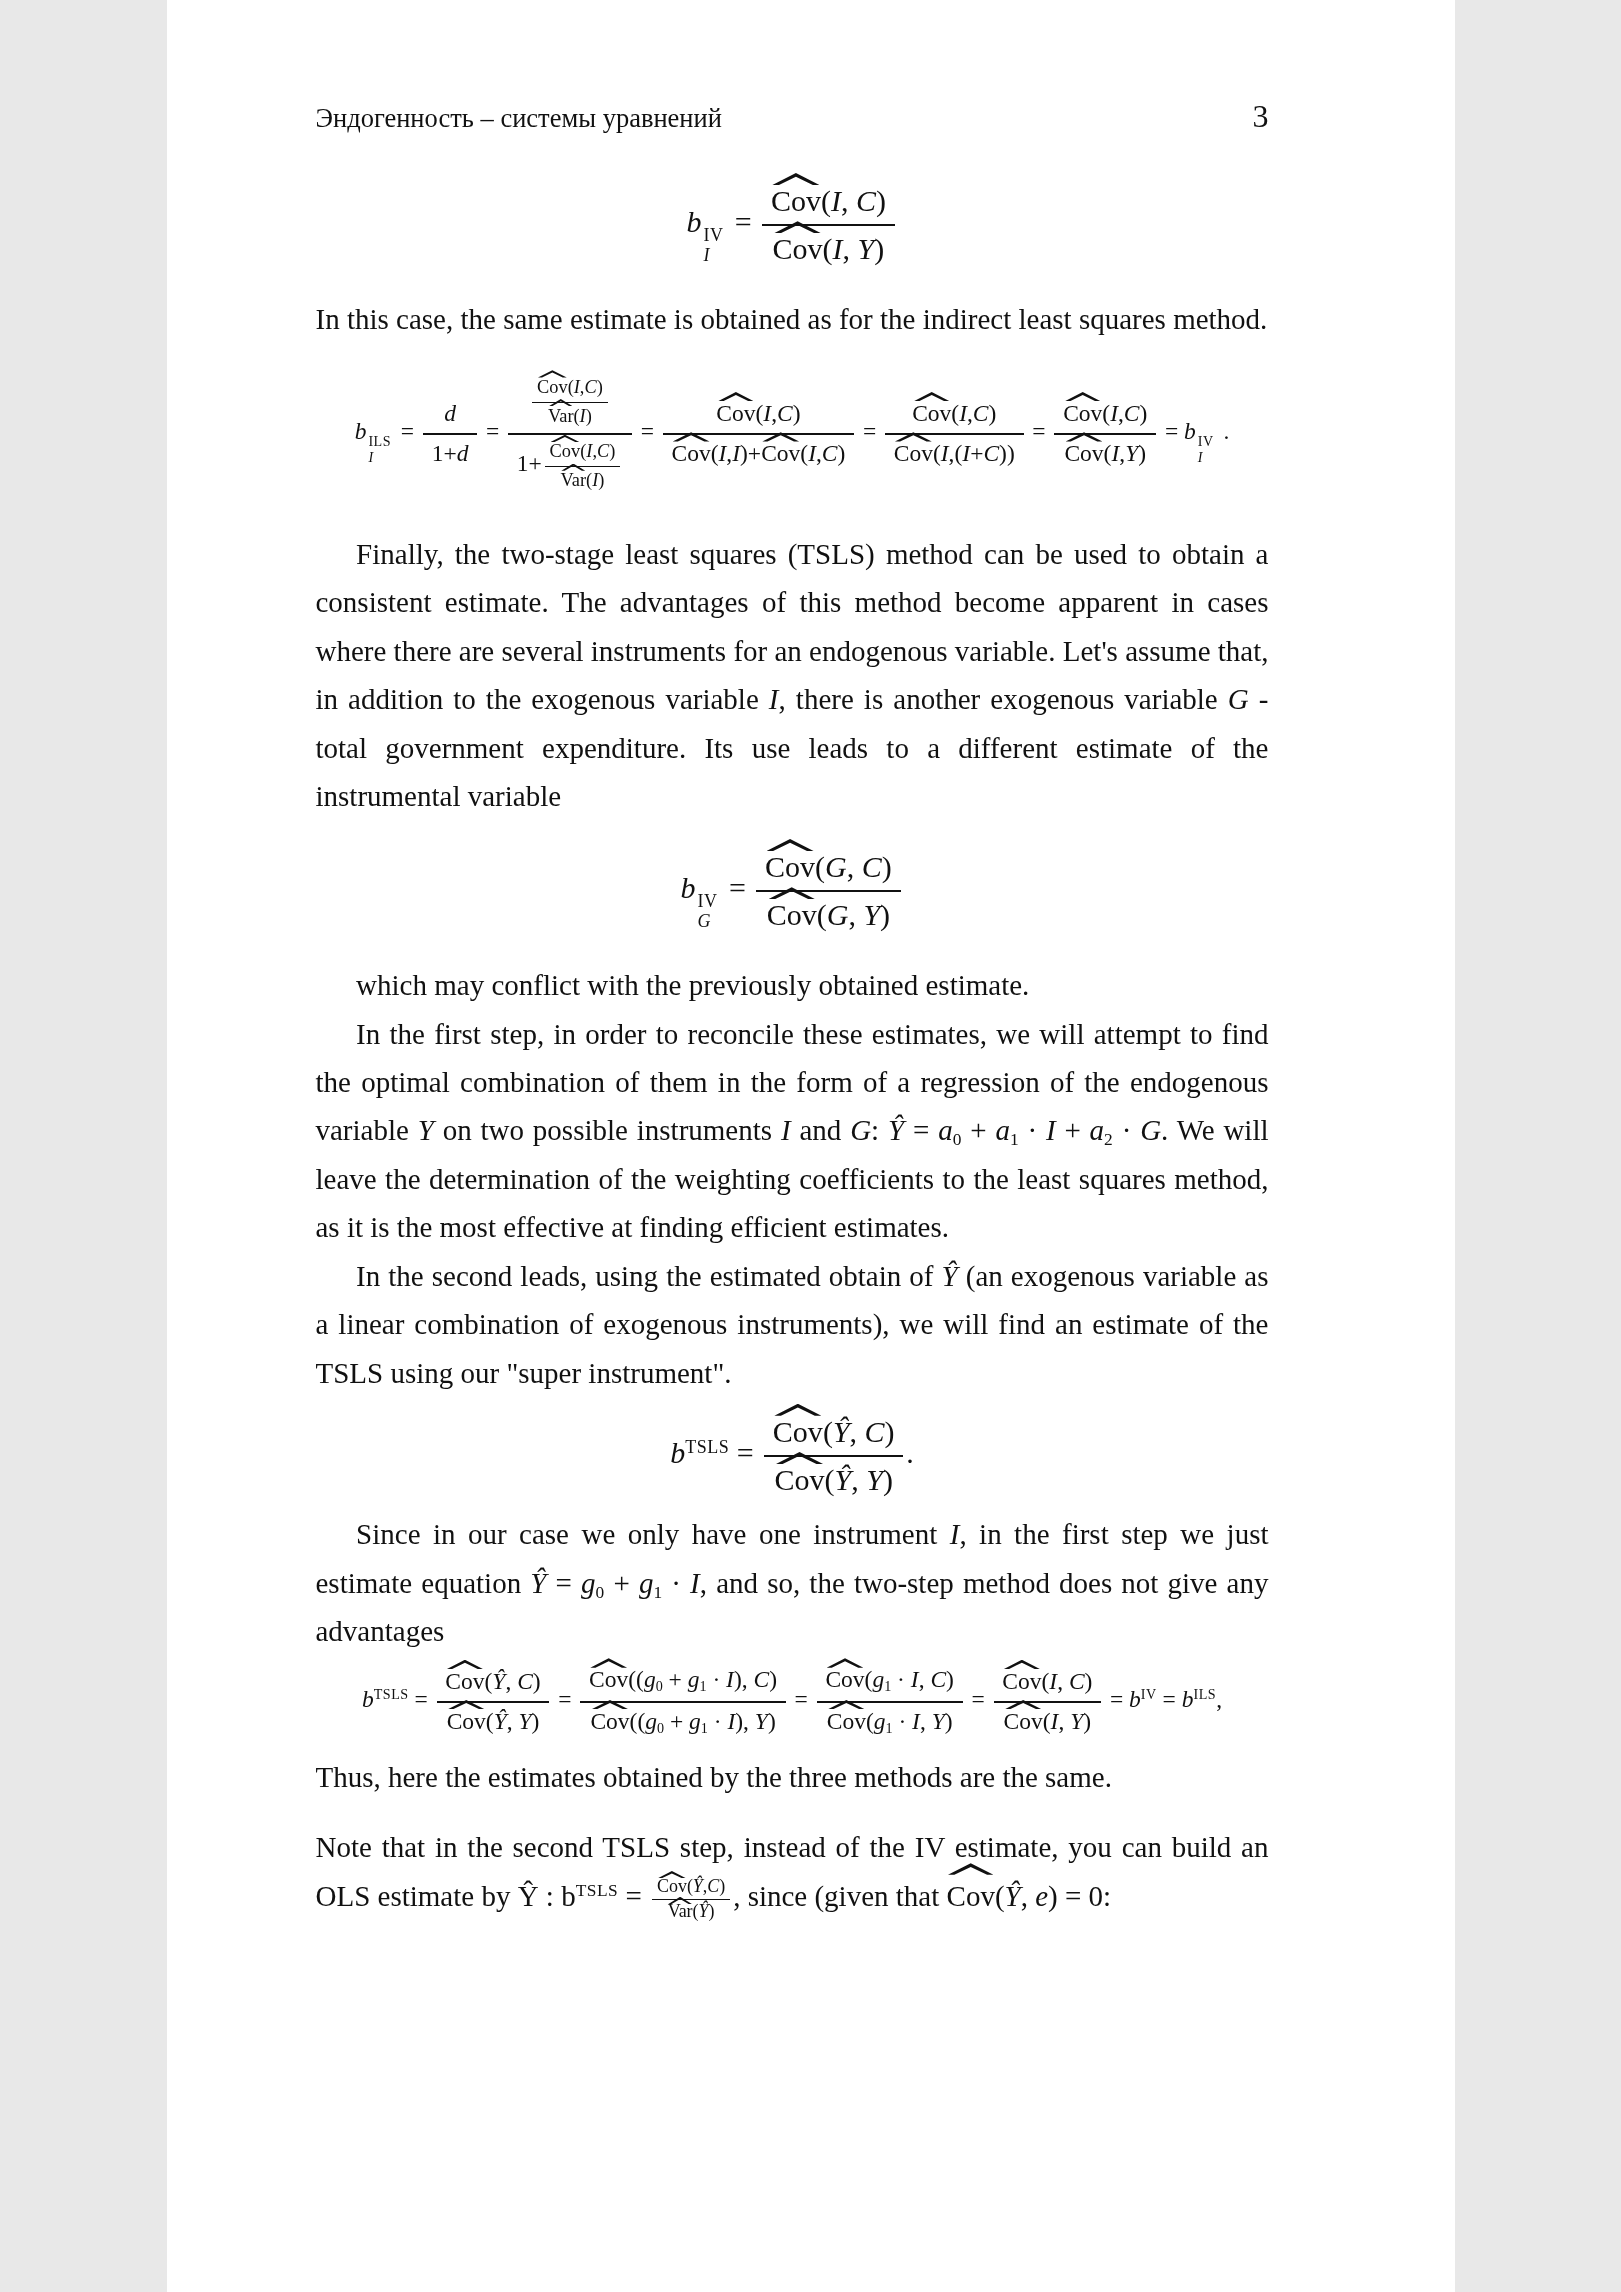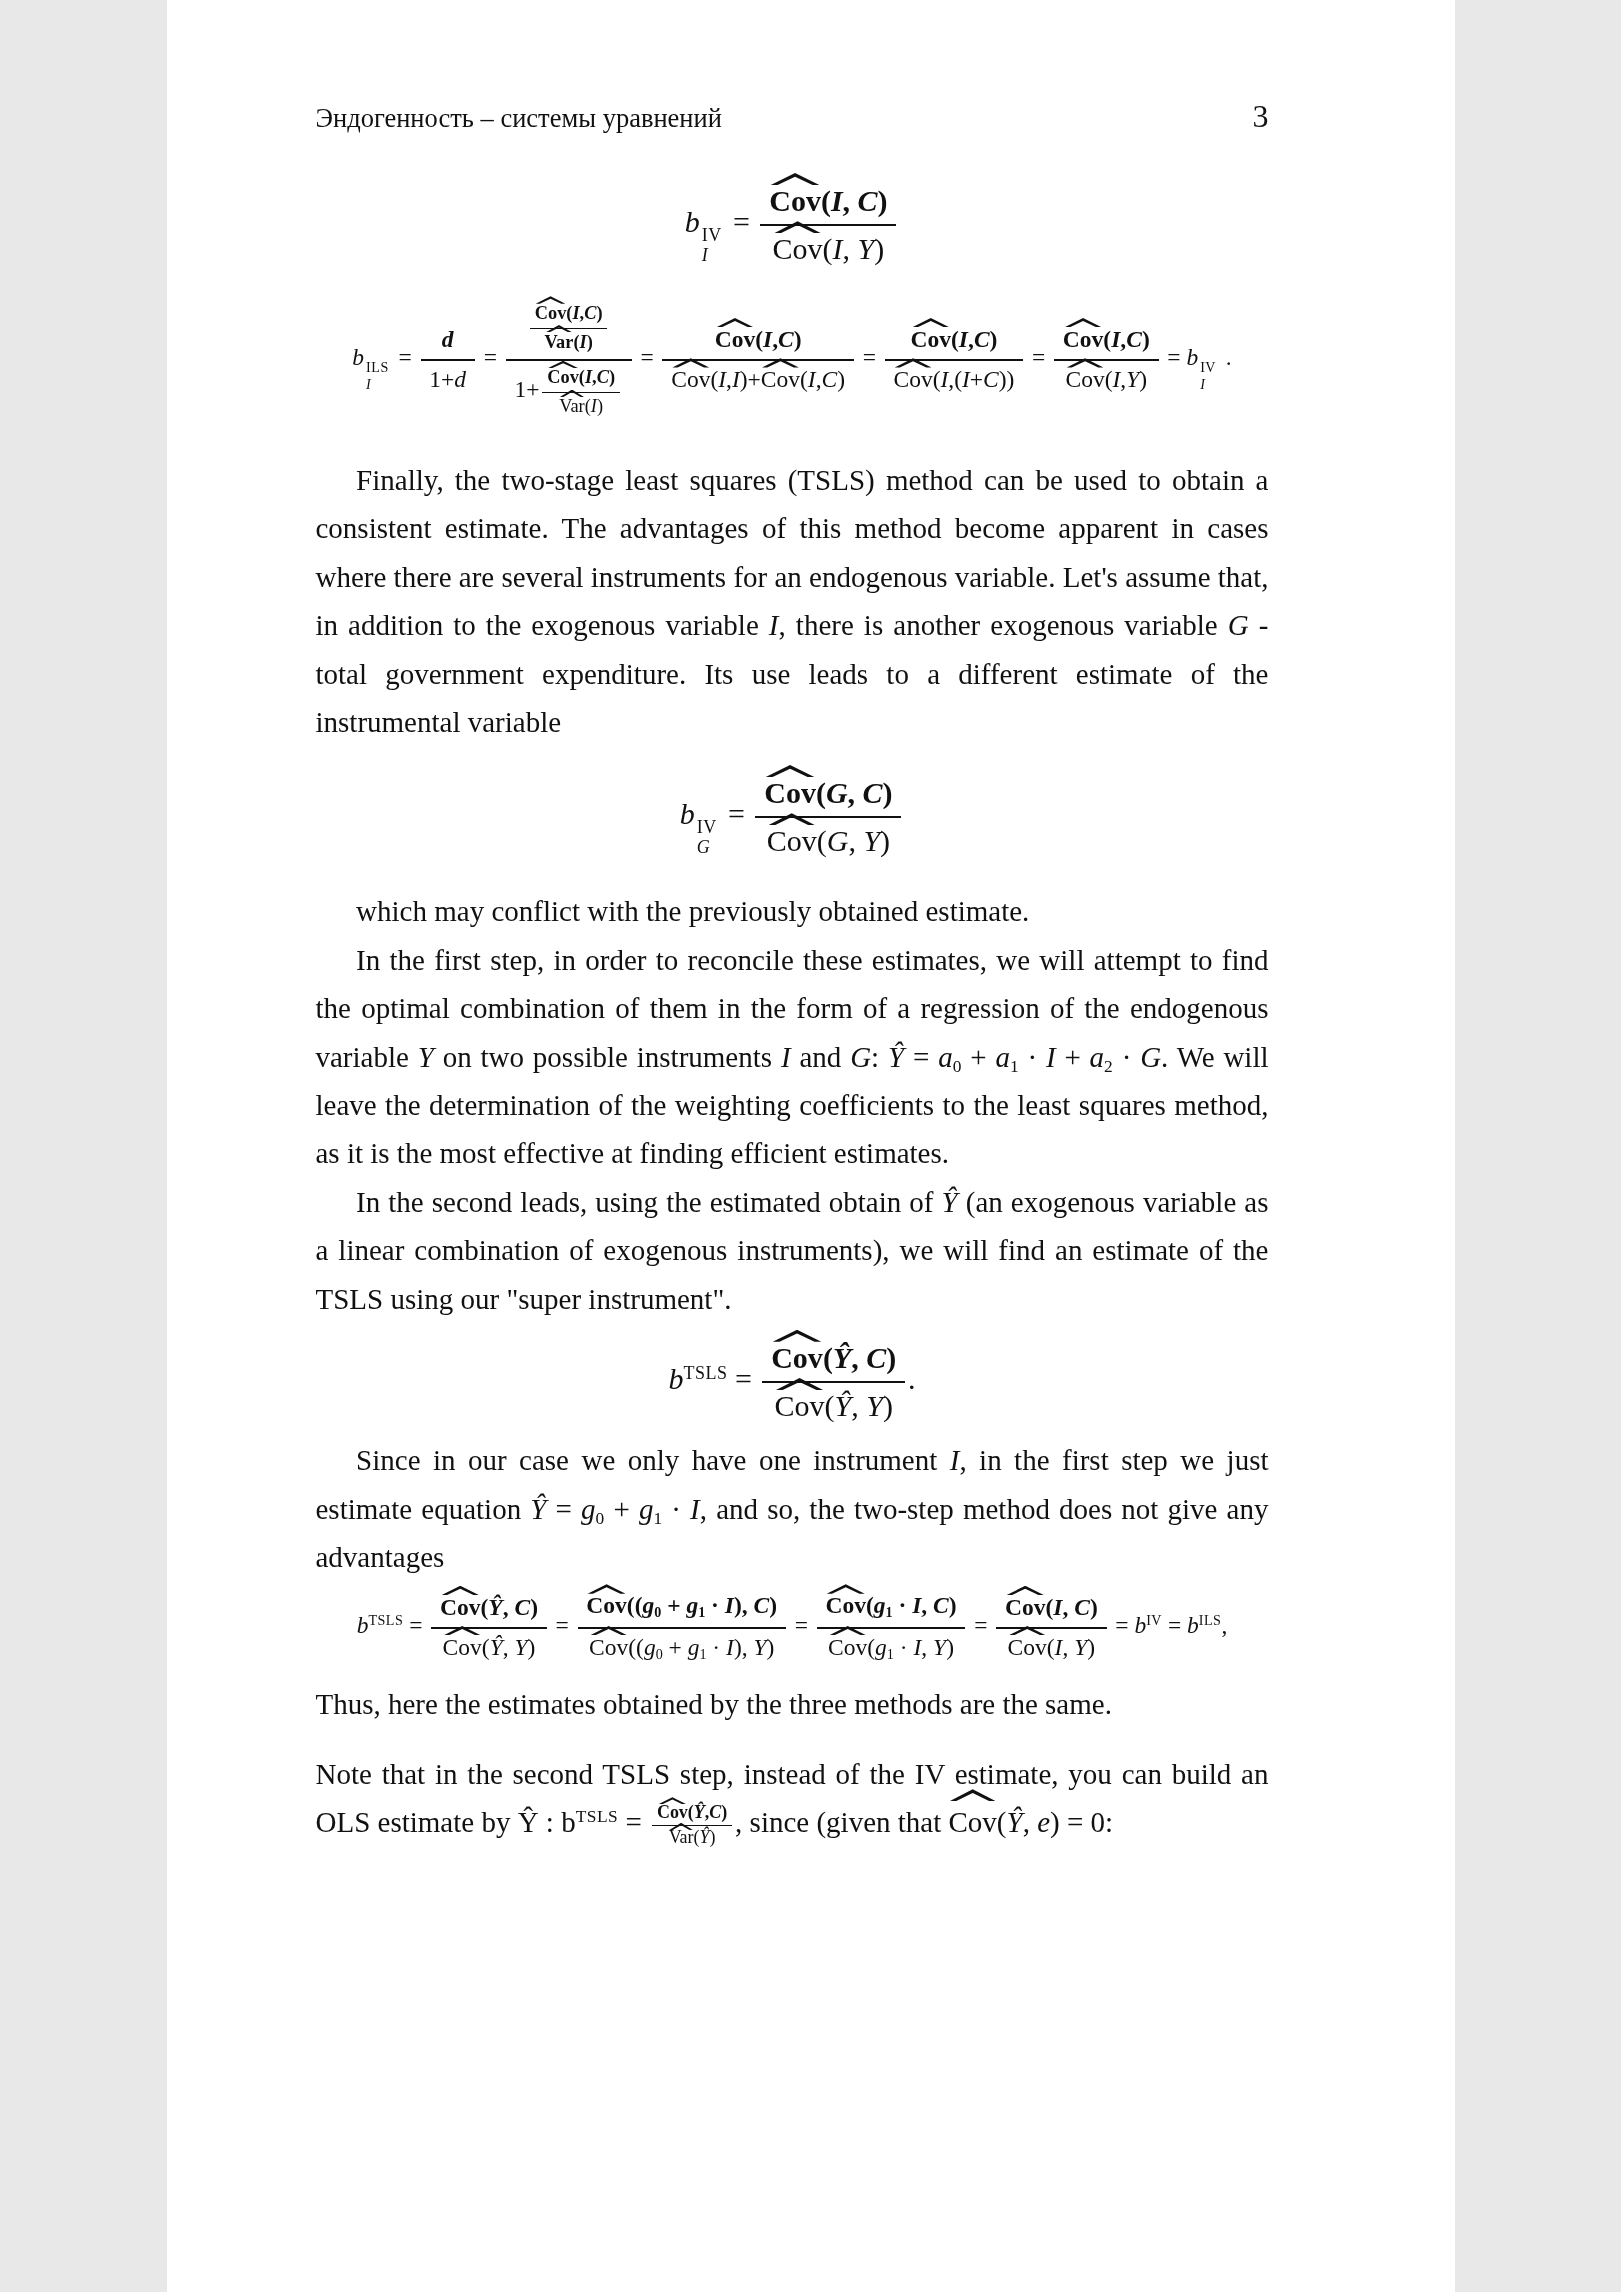--- a/index.html
+++ b/index.html
@@ -35,21 +35,21 @@
     white-space:nowrap;
   }
   .formula.sm{font-size:23.5px;}
   .m i, .para .m i{font-style:italic;}
   .frac{
     display:inline-block;
     vertical-align:middle;
     text-align:center;
     margin:0 2.9px;
   }
-  .frac .num{display:block;border-bottom:2px solid currentColor;padding:2px 8.8px 4.9px;font-weight:bold;}
+  .frac .num{display:block;border-bottom:2px solid currentColor;padding:2px 8.8px 4.9px;}
   .frac .den{display:block;padding:3.9px 8.8px 2px;}
   .frac .frac{font-size:0.78em;}
   .frac .frac .num{border-bottom-width:1.6px;padding:1px 4.9px 2.9px;}
   .frac .frac .den{padding:2px 4.9px 1px;}
   sup.ssup{font-size:0.6em;vertical-align:0.55em;letter-spacing:0.5px;}
   sub.ssub{font-size:0.6em;vertical-align:-0.3em;}
   .supsub{
     display:inline-flex;flex-direction:column;align-items:flex-start;
     font-size:0.6em;line-height:1.15;
     vertical-align:-0.5em;
@@ -81,20 +81,21 @@
 <div class="page" data-name="document-page">
   <div class="running-head" data-name="running-header">
     <span class="htitle" data-name="running-header-title">Эндогенность – системы уравнений</span>
     <span class="pnum" data-name="page-number">3</span>
   </div>
   <div data-name="page-content">
       <div class="formula" data-name="formula-b-iv-i"><span class="m"><i>b</i></span><span class="supsub">
           <span class="ss-sup">IV</span>
           <span class="ss-sub"><i>I</i></span>
         </span><span class="m"> = </span><span class="frac"><span class="num"><span class="wh">Cov</span>(<i>I</i>, <i>C</i>)</span><span class="den"><span class="wh">Cov</span>(<i>I</i>, <i>Y</i>)</span></span></div>
+      <div class="para" data-name="para-in-this-case"><span>In this case, the same estimate is obtained as for the indirect least squares method.</span></div>
       <div class="formula sm" data-name="formula-b-ils-chain"><span class="m"><i>b</i></span><span class="supsub">
           <span class="ss-sup">ILS</span>
           <span class="ss-sub"><i>I</i></span>
         </span><span class="m"> = </span><span class="frac"><span class="num"><i>d</i></span><span class="den">1+<i>d</i></span></span><span class="m">  = </span><span class="frac"><span class="num"><span class="frac"><span class="num"><span class="wh">Cov</span>(<i>I</i>,<i>C</i>)</span><span class="den"><span class="wh">Var</span>(<i>I</i>)</span></span></span><span class="den"><span class="m">1+</span><span class="frac"><span class="num"><span class="wh">Cov</span>(<i>I</i>,<i>C</i>)</span><span class="den"><span class="wh">Var</span>(<i>I</i>)</span></span></span></span><span class="m"> = </span><span class="frac"><span class="num"><span class="wh">Cov</span>(<i>I</i>,<i>C</i>)</span><span class="den"><span class="wh">Cov</span>(<i>I</i>,<i>I</i>)+<span class="wh">Cov</span>(<i>I</i>,<i>C</i>)</span></span><span class="m"> = </span><span class="frac"><span class="num"><span class="wh">Cov</span>(<i>I</i>,<i>C</i>)</span><span class="den"><span class="wh">Cov</span>(<i>I</i>,(<i>I</i>+<i>C</i>))</span></span><span class="m"> = </span><span class="frac"><span class="num"><span class="wh">Cov</span>(<i>I</i>,<i>C</i>)</span><span class="den"><span class="wh">Cov</span>(<i>I</i>,<i>Y</i>)</span></span><span class="m"> = <i>b</i></span><span class="supsub">
           <span class="ss-sup">IV</span>
           <span class="ss-sub"><i>I</i></span>
         </span><span class="m"> .</span></div>
       <div class="para indent" data-name="para-finally-tsls"><span>Finally, </span><b>the two-stage least squares (TSLS)</b><span> method can be used to obtain a consistent estimate. The advantages of this method become apparent in cases where there are several instruments for an endogenous variable. Let's assume that, in addition to the exogenous variable </span><span class="m"><i>I</i></span><span>, there is another exogenous variable </span><span class="m"><i>G</i></span><span> - total government expenditure. Its use leads to a different estimate of the instrumental variable</span></div>
       <div class="formula" data-name="formula-b-iv-g"><span class="m"><i>b</i></span><span class="supsub">
           <span class="ss-sup">IV</span>

